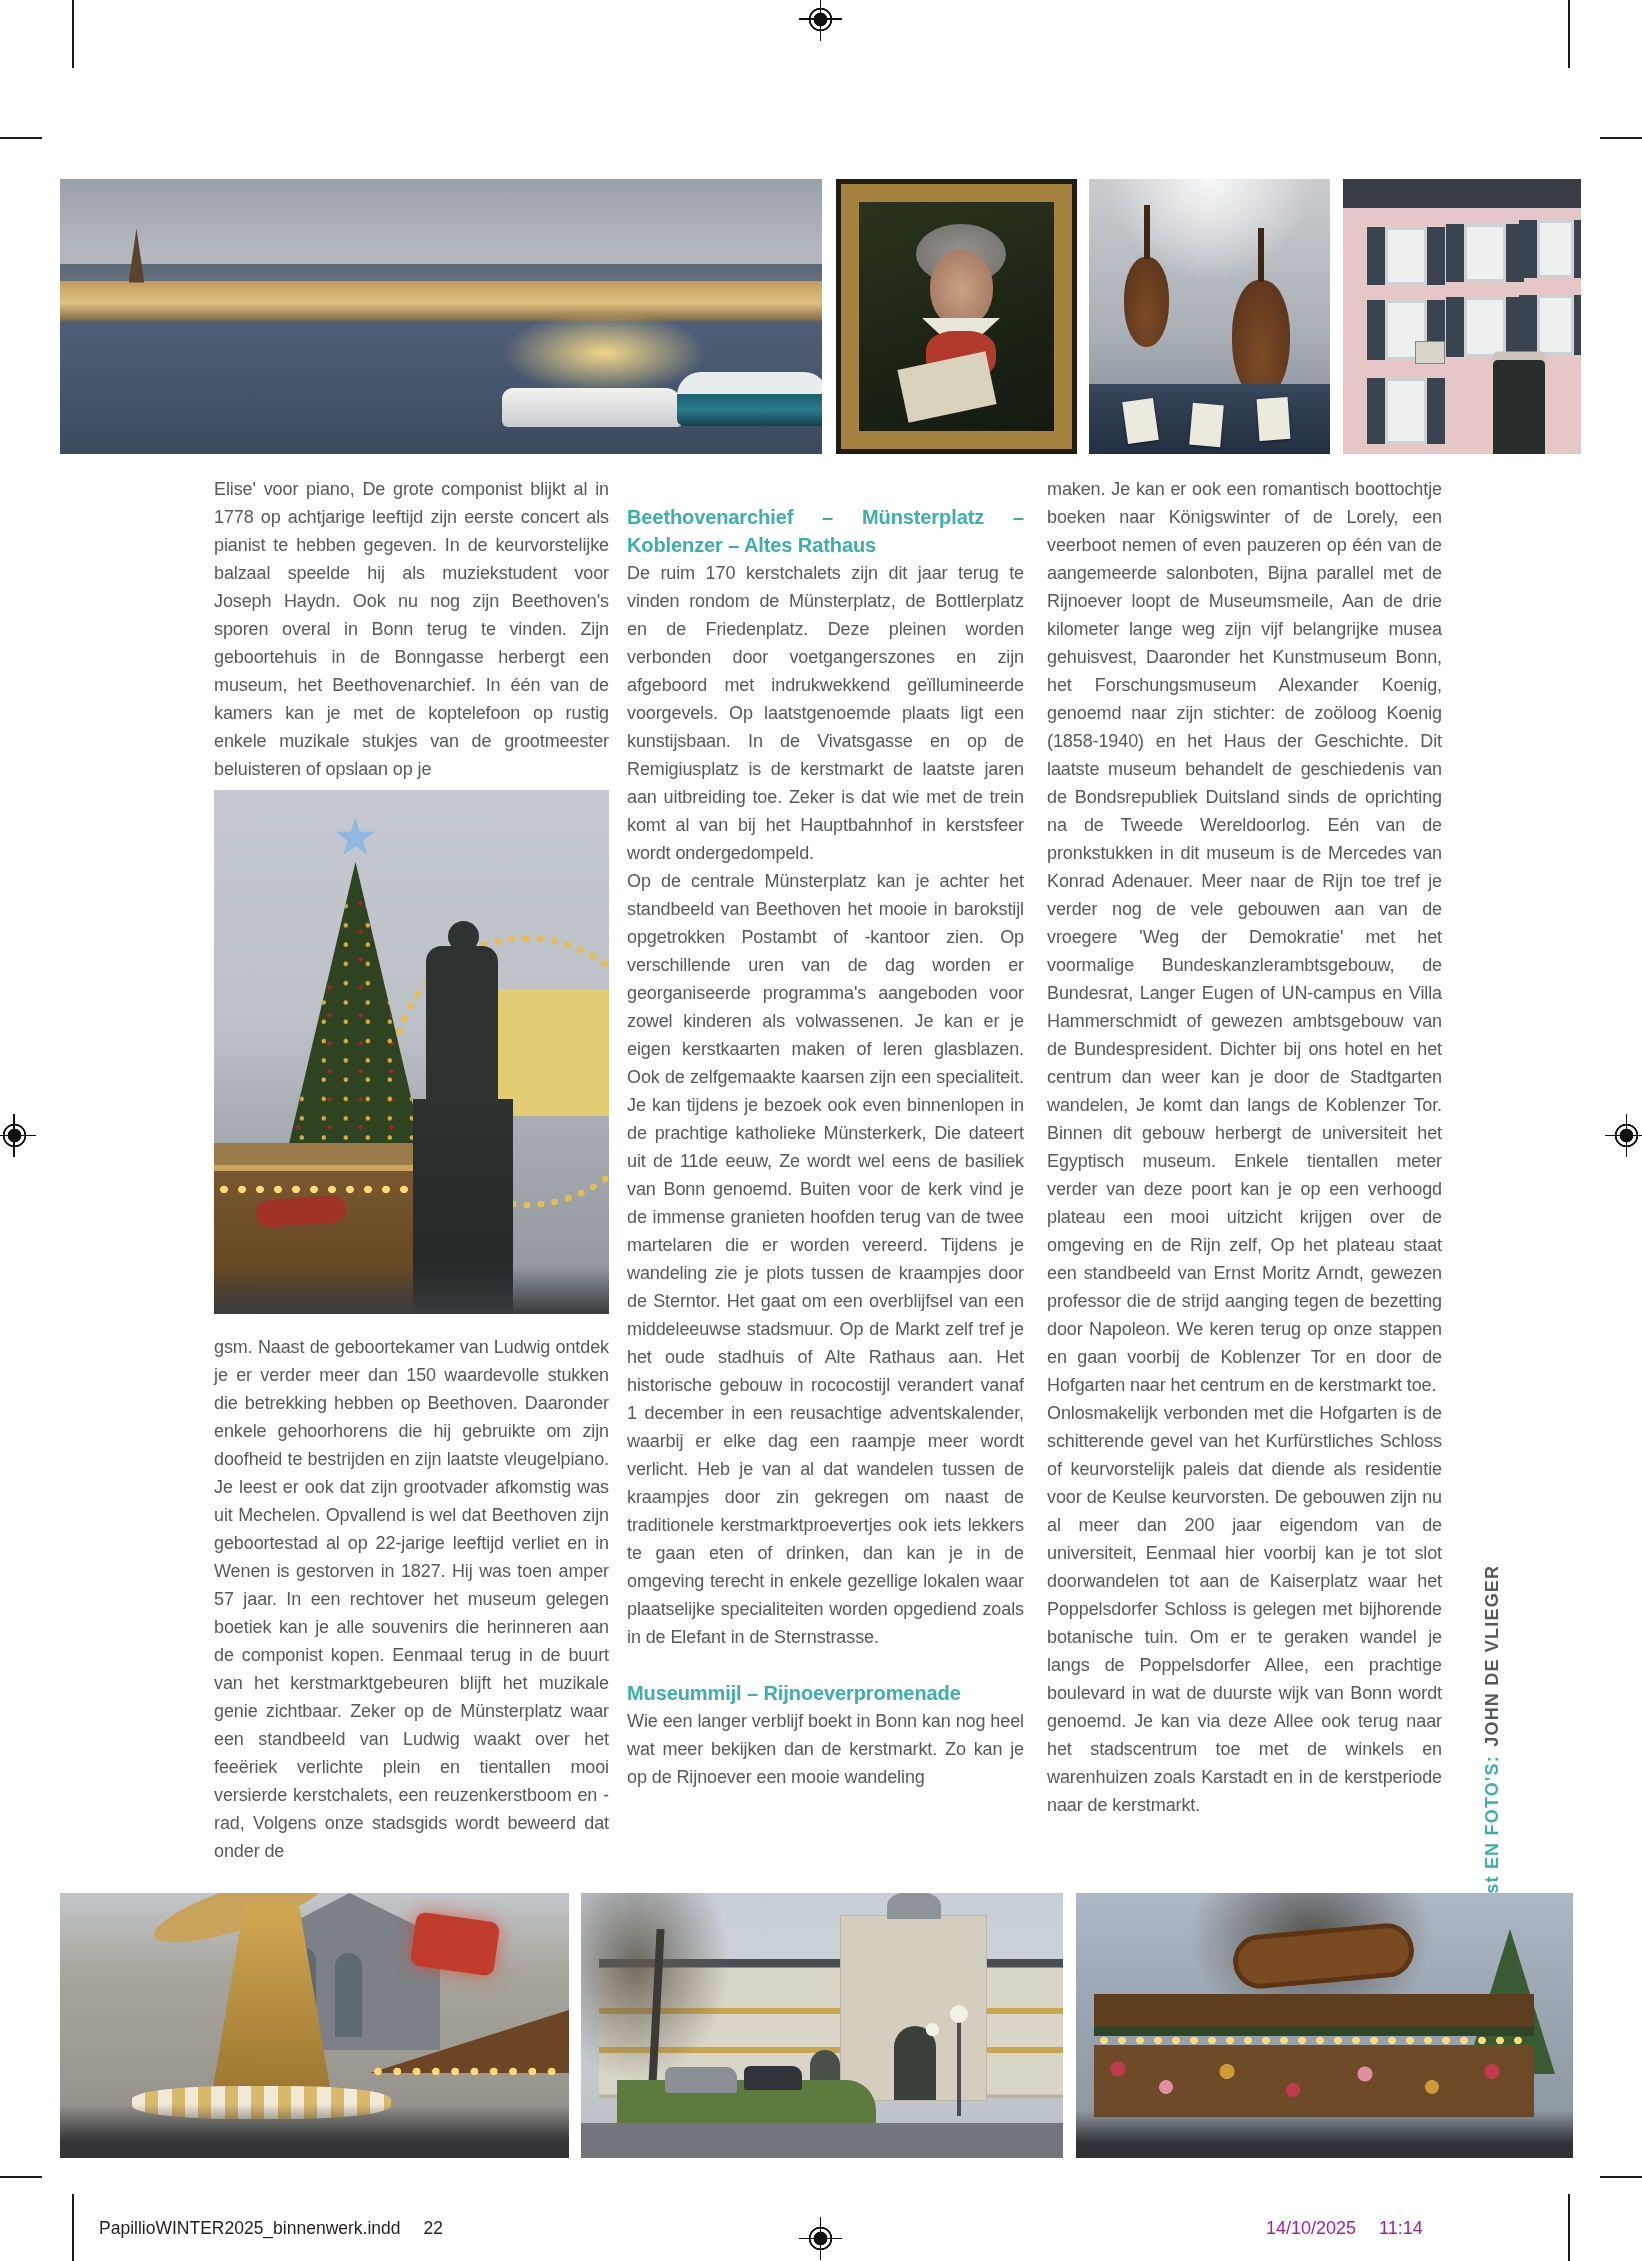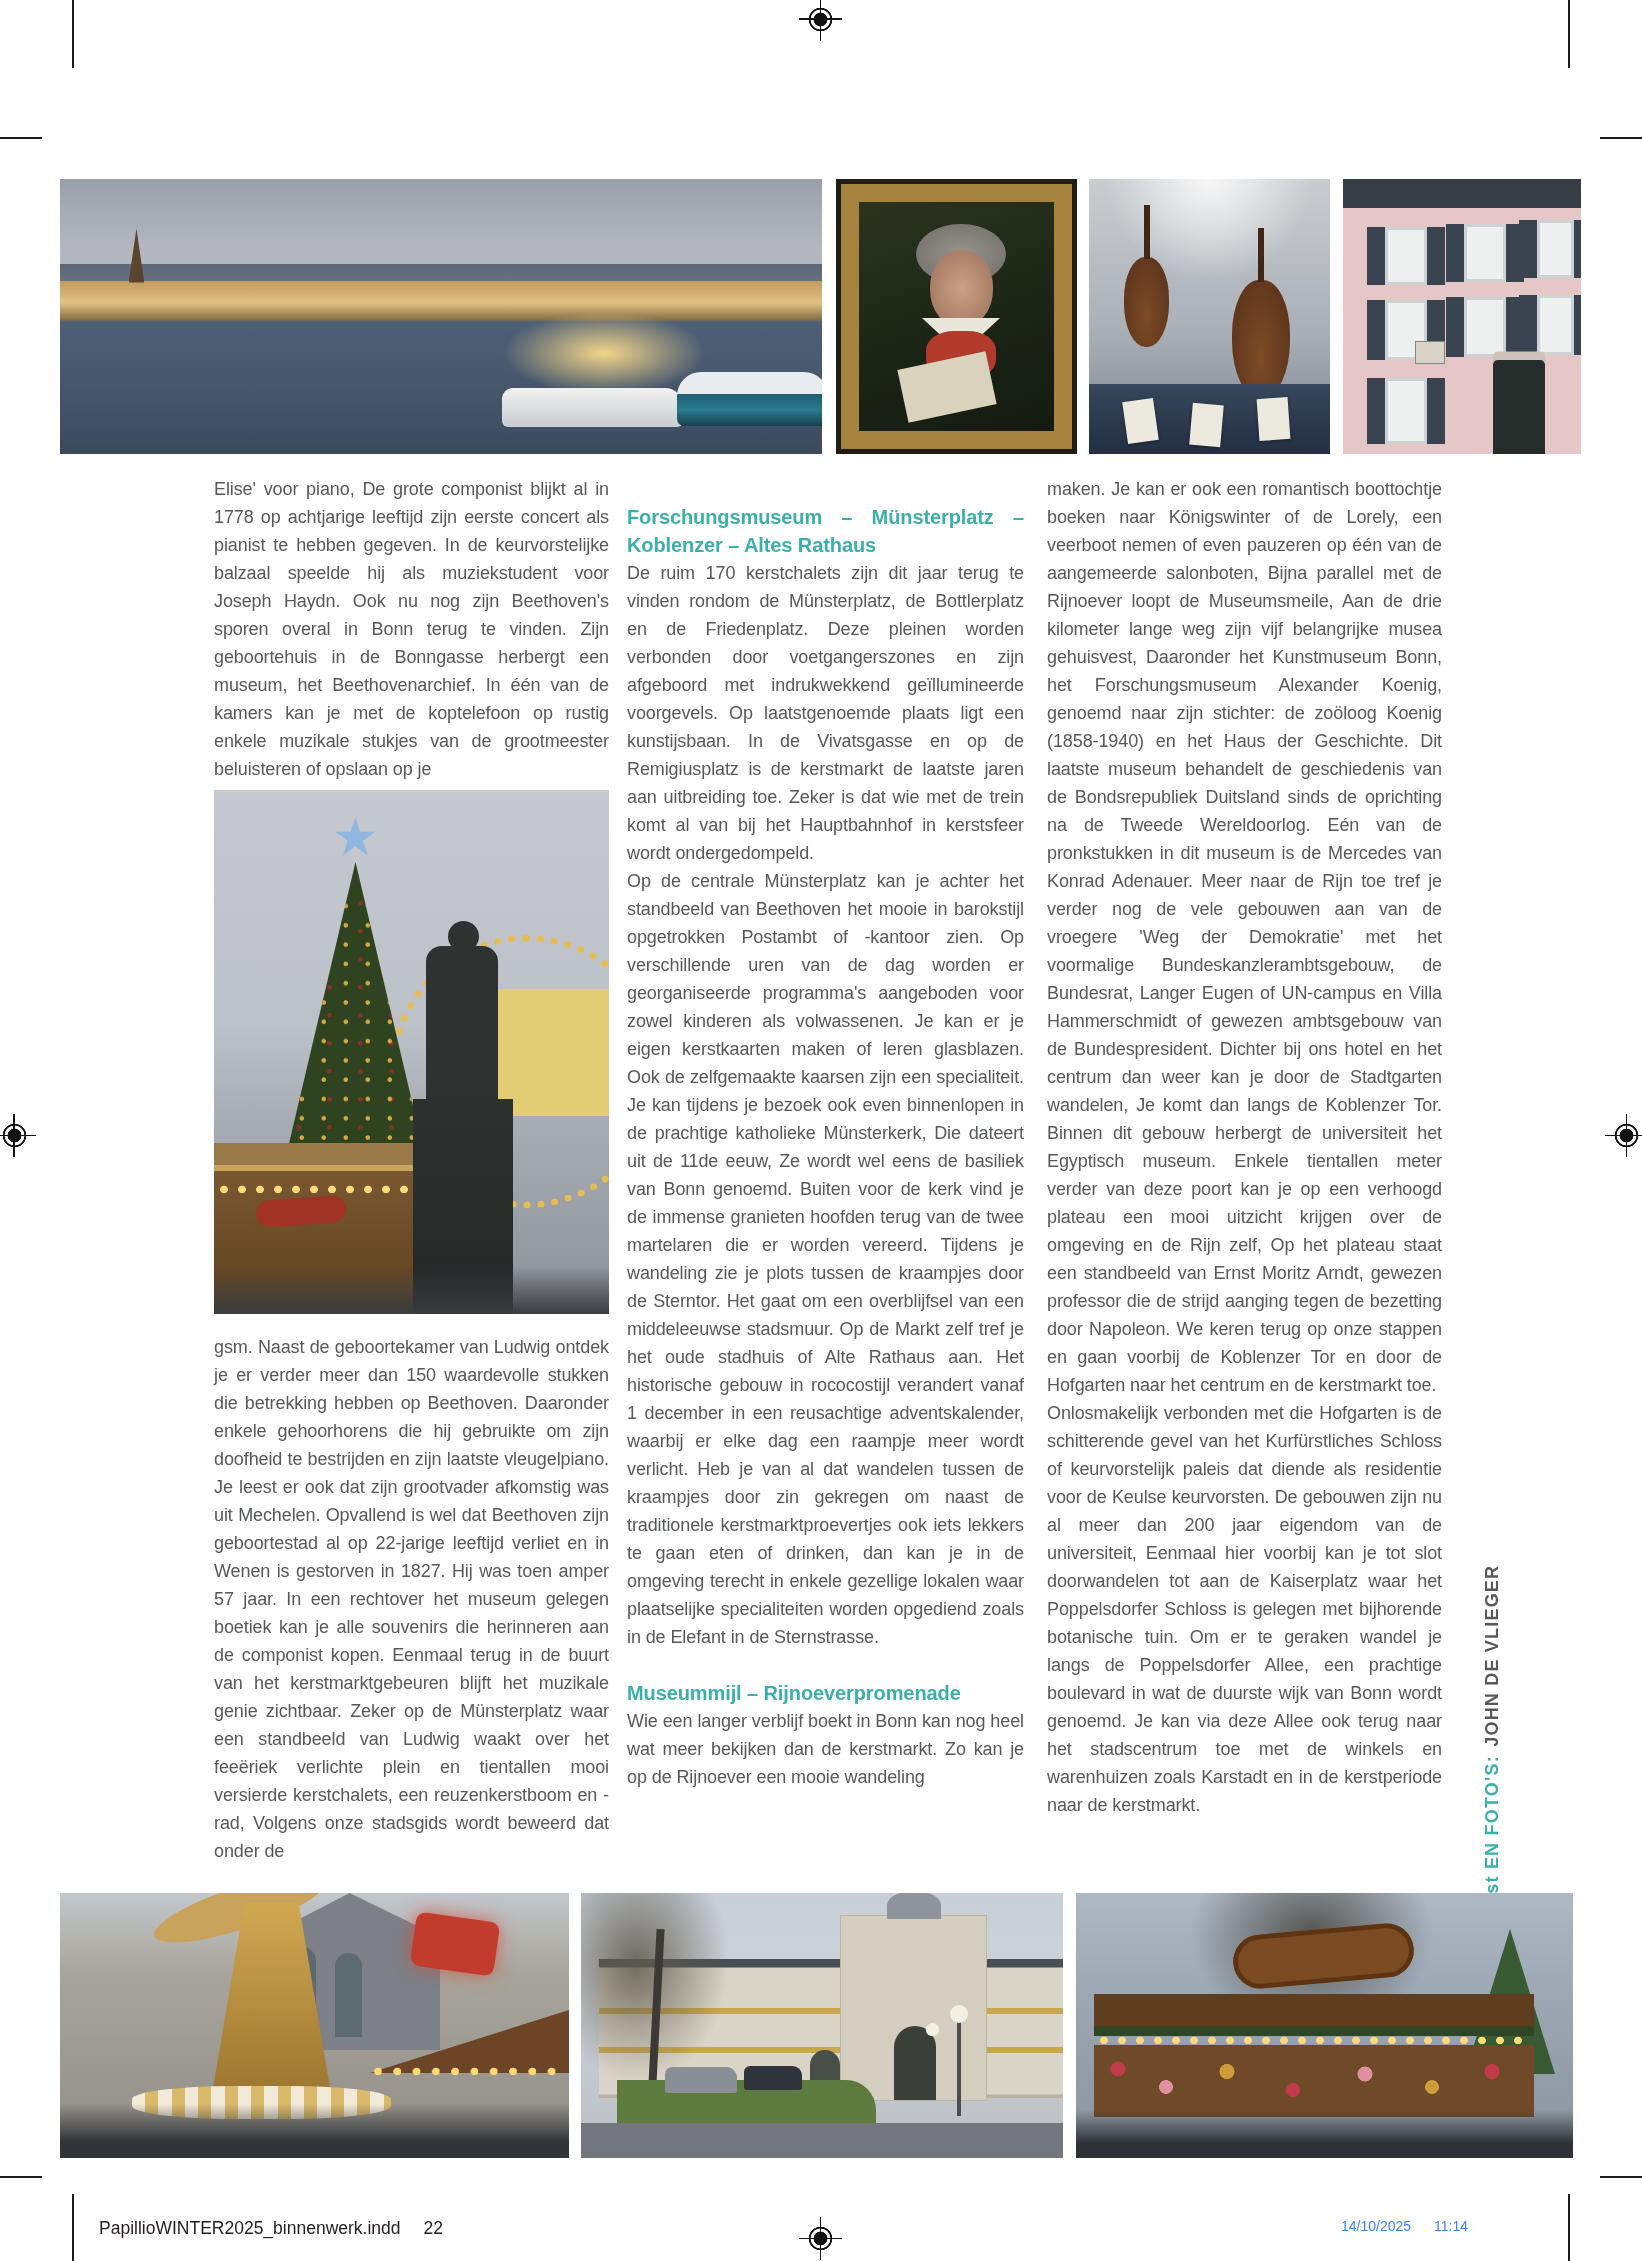--- a/index.html
+++ b/index.html
@@ -146,21 +146,21 @@
   
   .credit{position:absolute;left:1482px;top:1524px;height:403px;width:28px;
           writing-mode:vertical-rl;transform:rotate(180deg);
           font-weight:bold;font-size:18px;letter-spacing:1.2px;white-space:nowrap;}
   .credit .teal{color:#3bb0ab;}
   .credit .name{color:#57585a;}
   .credit-sep{display:inline-block;inline-size:8.4px;}
 
   
   .footer-left{position:absolute;left:99px;top:2218px;font-size:17.5px;color:#231f20;}
-  .footer-right{position:absolute;left:1266px;top:2218px;width:277px;text-align:center;font-size:14px;color:#3b82f6;}
+  .footer-right{position:absolute;left:1266px;top:2218px;width:277px;text-align:left;font-size:18px;color:#a21caf;}
   .footer-gap{margin-left:23px;}
 </style>
 </head>
 <body>
 
 <div class="page">
 
   <div class="vline" style="left:72px;top:0;height:68px"></div>
   <div class="vline" style="left:1568px;top:0;height:68px"></div>
   <div class="vline" style="left:72px;top:2194px;height:68px"></div>
@@ -230,21 +230,21 @@
     <div class="abs mk-statue-body"></div>
     <div class="abs mk-pedestal"></div>
     <div class="abs mk-crowd"></div>
   </div>
 
   <div class="col" style="left:214px;top:1333px">
     <p>gsm. Naast de geboortekamer van Ludwig ontdek je er verder meer dan 150 waardevolle stukken die betrekking hebben op Beethoven. Daaronder enkele gehoorhorens die hij gebruikte om zijn doofheid te bestrijden en zijn laatste vleugelpiano. Je leest er ook dat zijn grootvader afkomstig was uit Mechelen. Opvallend is wel dat Beethoven zijn geboortestad al op 22-jarige leeftijd verliet en in Wenen is gestorven in 1827. Hij was toen amper 57 jaar. In een rechtover het museum gelegen boetiek kan je alle souvenirs die herinneren aan de componist kopen. Eenmaal terug in de buurt van het kerstmarktgebeuren blijft het muzikale genie zichtbaar. Zeker op de Münsterplatz waar een standbeeld van Ludwig waakt over het feeëriek verlichte plein en tientallen mooi versierde kerstchalets, een reuzenkerstboom en -rad, Volgens onze stadsgids wordt beweerd dat onder de</p>
   </div>
 
   <div class="col" style="left:627px;top:475px;width:397px">
-    <div class="heading h-just">Forschungsmuseum – Münsterplatz –</div>
+    <div class="heading h-just">Beethovenarchief – Münsterplatz –</div>
     <div class="heading" style="margin-top:0">Koblenzer – Altes Rathaus</div>
     <p>De ruim 170 kerstchalets zijn dit jaar terug te vinden rondom de Münsterplatz, de Bottlerplatz en de Friedenplatz. Deze pleinen worden verbonden door voetgangerszones en zijn afgeboord met indrukwekkend geïllumineerde voorgevels. Op laatstgenoemde plaats ligt een kunstijsbaan. In de Vivatsgasse en op de Remigiusplatz is de kerstmarkt de laatste jaren aan uitbreiding toe. Zeker is dat wie met de trein komt al van bij het Hauptbahnhof in kerstsfeer wordt ondergedompeld.</p>
     <p>Op de centrale Münsterplatz kan je achter het standbeeld van Beethoven het mooie in barokstijl opgetrokken Postambt of -kantoor zien. Op verschillende uren van de dag worden er georganiseerde programma's aangeboden voor zowel kinderen als volwassenen. Je kan er je eigen kerstkaarten maken of leren glasblazen. Ook de zelfgemaakte kaarsen zijn een specialiteit. Je kan tijdens je bezoek ook even binnenlopen in de prachtige katholieke Münsterkerk, Die dateert uit de 11de eeuw, Ze wordt wel eens de basiliek van Bonn genoemd. Buiten voor de kerk vind je de immense granieten hoofden terug van de twee martelaren die er worden vereerd. Tijdens je wandeling zie je plots tussen de kraampjes door de Sterntor. Het gaat om een overblijfsel van een middeleeuwse stadsmuur. Op de Markt zelf tref je het oude stadhuis of Alte Rathaus aan. Het historische gebouw in rococostijl verandert vanaf 1 december in een reusachtige adventskalender, waarbij er elke dag een raampje meer wordt verlicht. Heb je van al dat wandelen tussen de kraampjes door zin gekregen om naast de traditionele kerstmarktproevertjes ook iets lekkers te gaan eten of drinken, dan kan je in de omgeving terecht in enkele gezellige lokalen waar plaatselijke specialiteiten worden opgediend zoals in de Elefant in de Sternstrasse.</p>
     <div class="heading">Museummijl – Rijnoeverpromenade</div>
     <p>Wie een langer verblijf boekt in Bonn kan nog heel wat meer bekijken dan de kerstmarkt. Zo kan je op de Rijnoever een mooie wandeling</p>
   </div>
 
   <div class="col" style="left:1047px;top:475px">
     <p>maken. Je kan er ook een romantisch boottochtje boeken naar Königswinter of de Lorely, een veerboot nemen of even pauzeren op één van de aangemeerde salonboten, Bijna parallel met de Rijnoever loopt de Museumsmeile, Aan de drie kilometer lange weg zijn vijf belangrijke musea gehuisvest, Daaronder het Kunstmuseum Bonn, het Forschungsmuseum Alexander Koenig, genoemd naar zijn stichter: de zoöloog Koenig (1858-1940) en het Haus der Geschichte. Dit laatste museum behandelt de geschiedenis van de Bondsrepubliek Duitsland sinds de oprichting na de Tweede Wereldoorlog. Eén van de pronkstukken in dit museum is de Mercedes van Konrad Adenauer. Meer naar de Rijn toe tref je verder nog de vele gebouwen aan van de vroegere 'Weg der Demokratie' met het voormalige Bundeskanzlerambtsgebouw, de Bundesrat, Langer Eugen of UN-campus en Villa Hammerschmidt of gewezen ambtsgebouw van de Bundespresident. Dichter bij ons hotel en het centrum dan weer kan je door de Stadtgarten wandelen, Je komt dan langs de Koblenzer Tor. Binnen dit gebouw herbergt de universiteit het Egyptisch museum. Enkele tientallen meter verder van deze poort kan je op een verhoogd plateau een mooi uitzicht krijgen over de omgeving en de Rijn zelf, Op het plateau staat een standbeeld van Ernst Moritz Arndt, gewezen professor die de strijd aanging tegen de bezetting door Napoleon. We keren terug op onze stappen en gaan voorbij de Koblenzer Tor en door de Hofgarten naar het centrum en de kerstmarkt toe.</p>
     <p>Onlosmakelijk verbonden met die Hofgarten is de schitterende gevel van het Kurfürstliches Schloss of keurvorstelijk paleis dat diende als residentie voor de Keulse keurvorsten. De gebouwen zijn nu al meer dan 200 jaar eigendom van de universiteit, Eenmaal hier voorbij kan je tot slot doorwandelen tot aan de Kaiserplatz waar het Poppelsdorfer Schloss is gelegen met bijhorende botanische tuin. Om er te geraken wandel je langs de Poppelsdorfer Allee, een prachtige boulevard in wat de duurste wijk van Bonn wordt genoemd. Je kan via deze Allee ook terug naar het stadscentrum toe met de winkels en warenhuizen zoals Karstadt en in de kerstperiode naar de kerstmarkt.</p>

